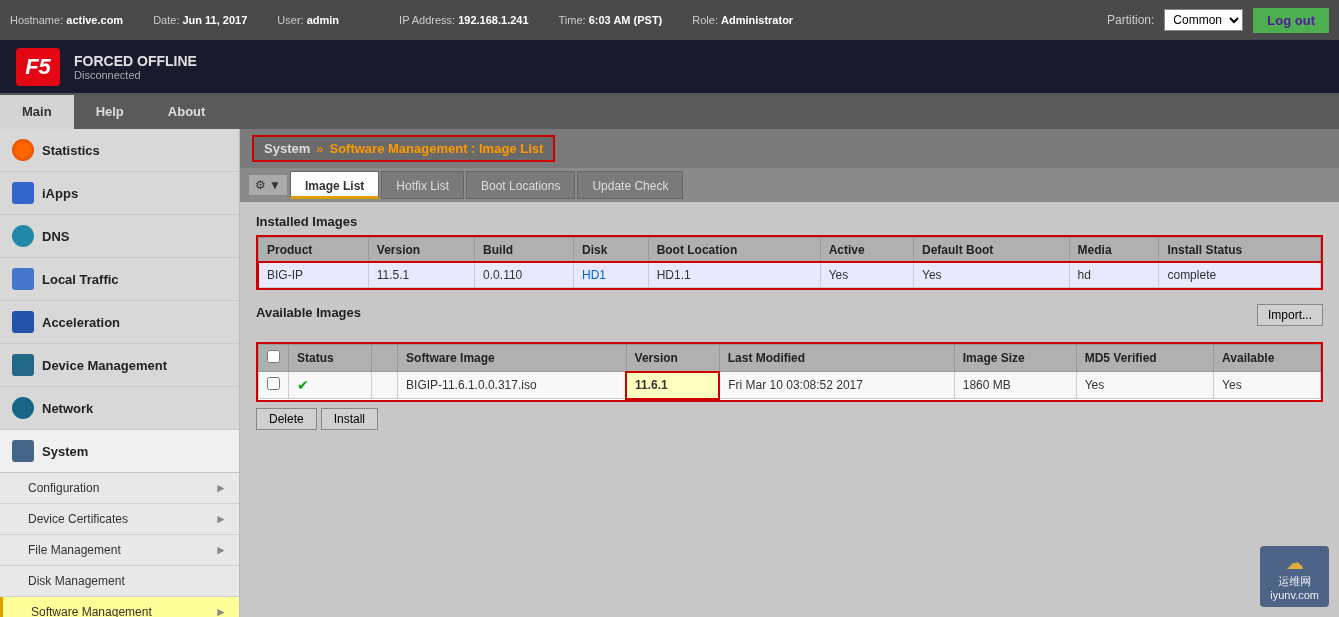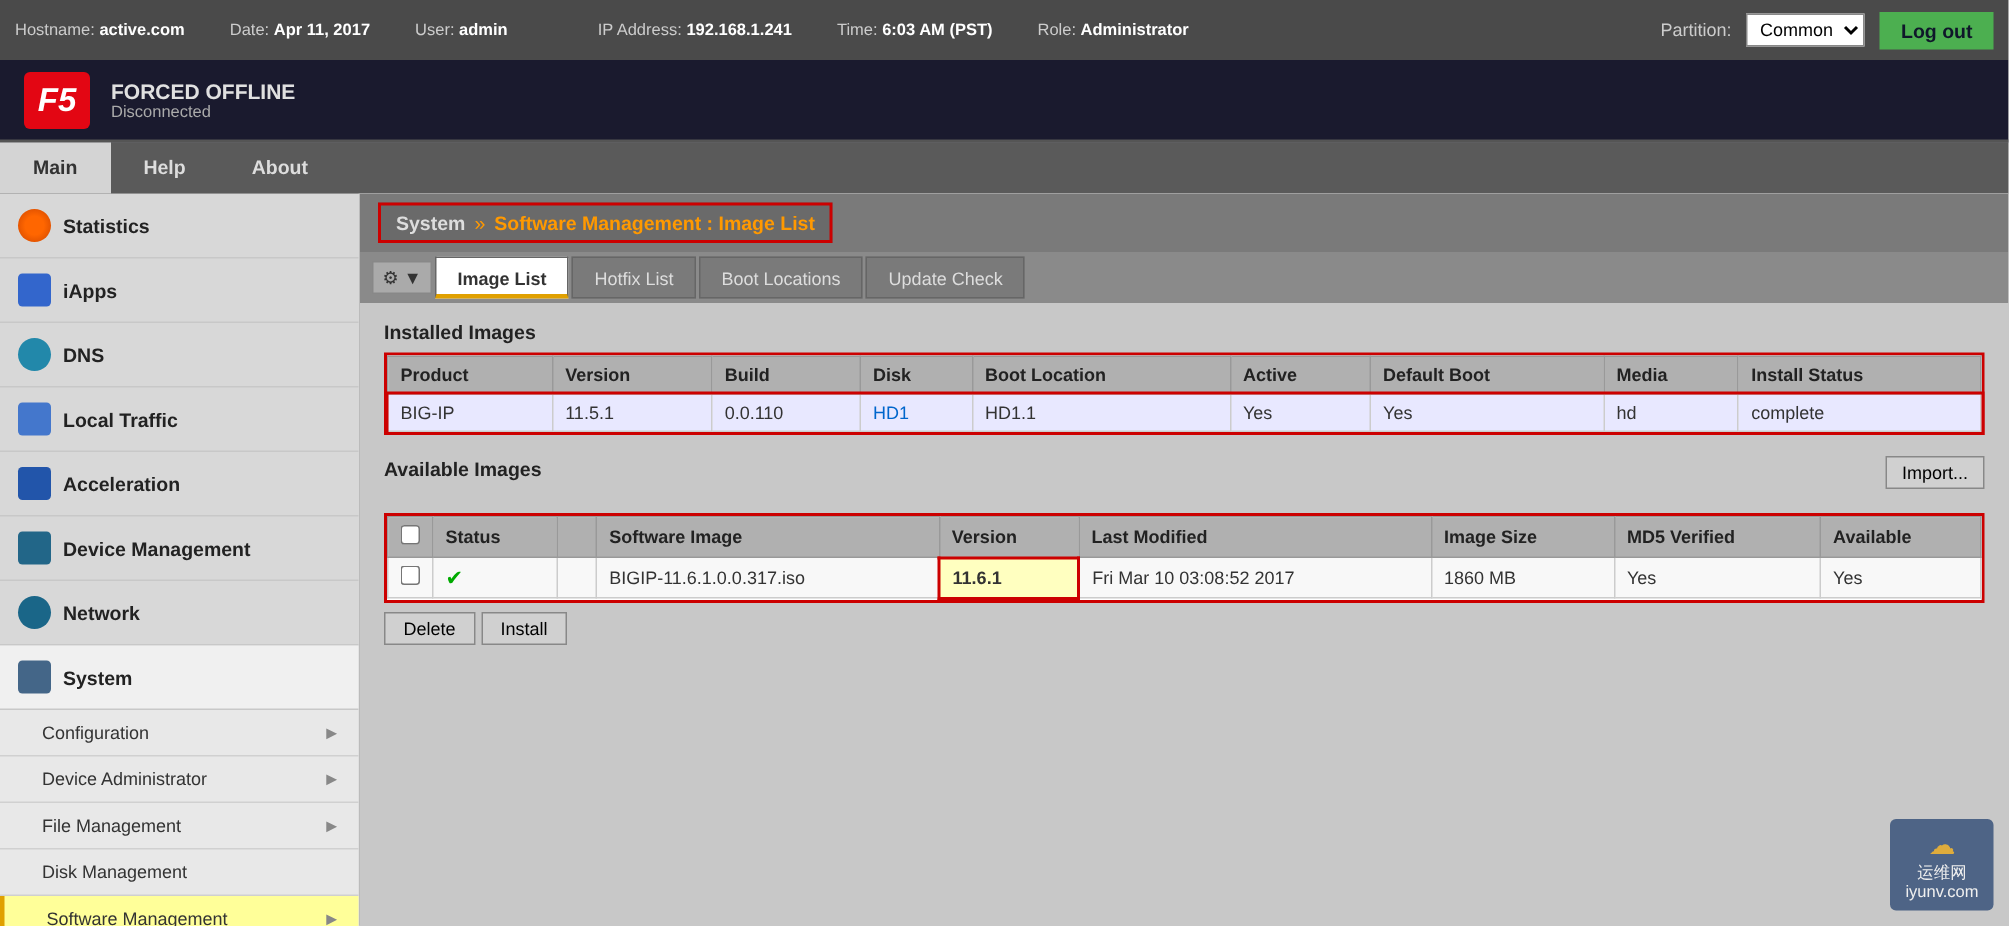--- a/index.html
+++ b/index.html
@@ -6,21 +6,21 @@
     body { font-family: Arial, sans-serif; font-size: 12px; background: #c8c8c8; width: 1339px; min-height: 617px; overflow: hidden; }
 
     
     .top-bar { background: #4a4a4a; color: #ccc; display: flex; align-items: center; padding: 4px 10px; justify-content: space-between; height: 40px; }
     .top-bar-left { display: flex; gap: 30px; font-size: 11px; }
     .top-bar-left span { color: #ccc; }
     .top-bar-left strong { color: #fff; }
     .top-bar-right { display: flex; align-items: center; gap: 10px; }
     .partition-label { color: #ccc; font-size: 12px; }
     .partition-select { background: #fff; border: 1px solid #888; padding: 2px 4px; font-size: 12px; }
-    .logout-btn { background: #4caf50; color: #0f172a; border: none; padding: 5px 14px; font-size: 13px; cursor: pointer; font-weight: bold; }
+    .logout-btn { background: #4caf50; color: #4c1d95; border: none; padding: 5px 14px; font-size: 13px; cursor: pointer; font-weight: bold; }
 
     
     .logo-bar { background: #1a1a2e; display: flex; align-items: center; padding: 8px 16px; height: 55px; border-bottom: 2px solid #555; }
     .f5-logo { background: #e30613; color: #fff; font-size: 22px; font-weight: bold; width: 44px; height: 38px; display: flex; align-items: center; justify-content: center; border-radius: 4px; margin-right: 14px; font-style: italic; }
     .device-status { }
     .device-name { color: #e0e0e0; font-size: 14px; font-weight: bold; }
     .device-sub { color: #888; font-size: 11px; }
     .device-sub span { color: #aaa; }
 
     
@@ -113,21 +113,21 @@
 <body>
 
 <div class="top-bar">
   <div class="top-bar-left">
     <span>
       <span>Hostname:</span>
       <strong>active.com</strong>
     </span>
     <span>
       <span>Date:</span>
-      <strong>Apr 11, 2017</strong>
+      <strong>Jun 11, 2017</strong>
     </span>
     <span>
       <span>User:</span>
       <strong>admin</strong>
     </span>
     <br>
     <span>
       <span>IP Address:</span>
       <strong>192.168.1.241</strong>
     </span>
@@ -198,21 +198,21 @@
       <div class="icon icon-system"></div>
       <span>System</span>
     </div>
 
     <div class="sidebar-sub-menu">
       <div class="sidebar-sub-item">
         <span>Configuration</span>
         <span class="arrow">►</span>
       </div>
       <div class="sidebar-sub-item">
-        <span>Device Administrator</span>
+        <span>Device Certificates</span>
         <span class="arrow">►</span>
       </div>
       <div class="sidebar-sub-item">
         <span>File Management</span>
         <span class="arrow">►</span>
       </div>
       <div class="sidebar-sub-item">
         <span>Disk Management</span>
       </div>
       <div class="sidebar-sub-item highlighted">

